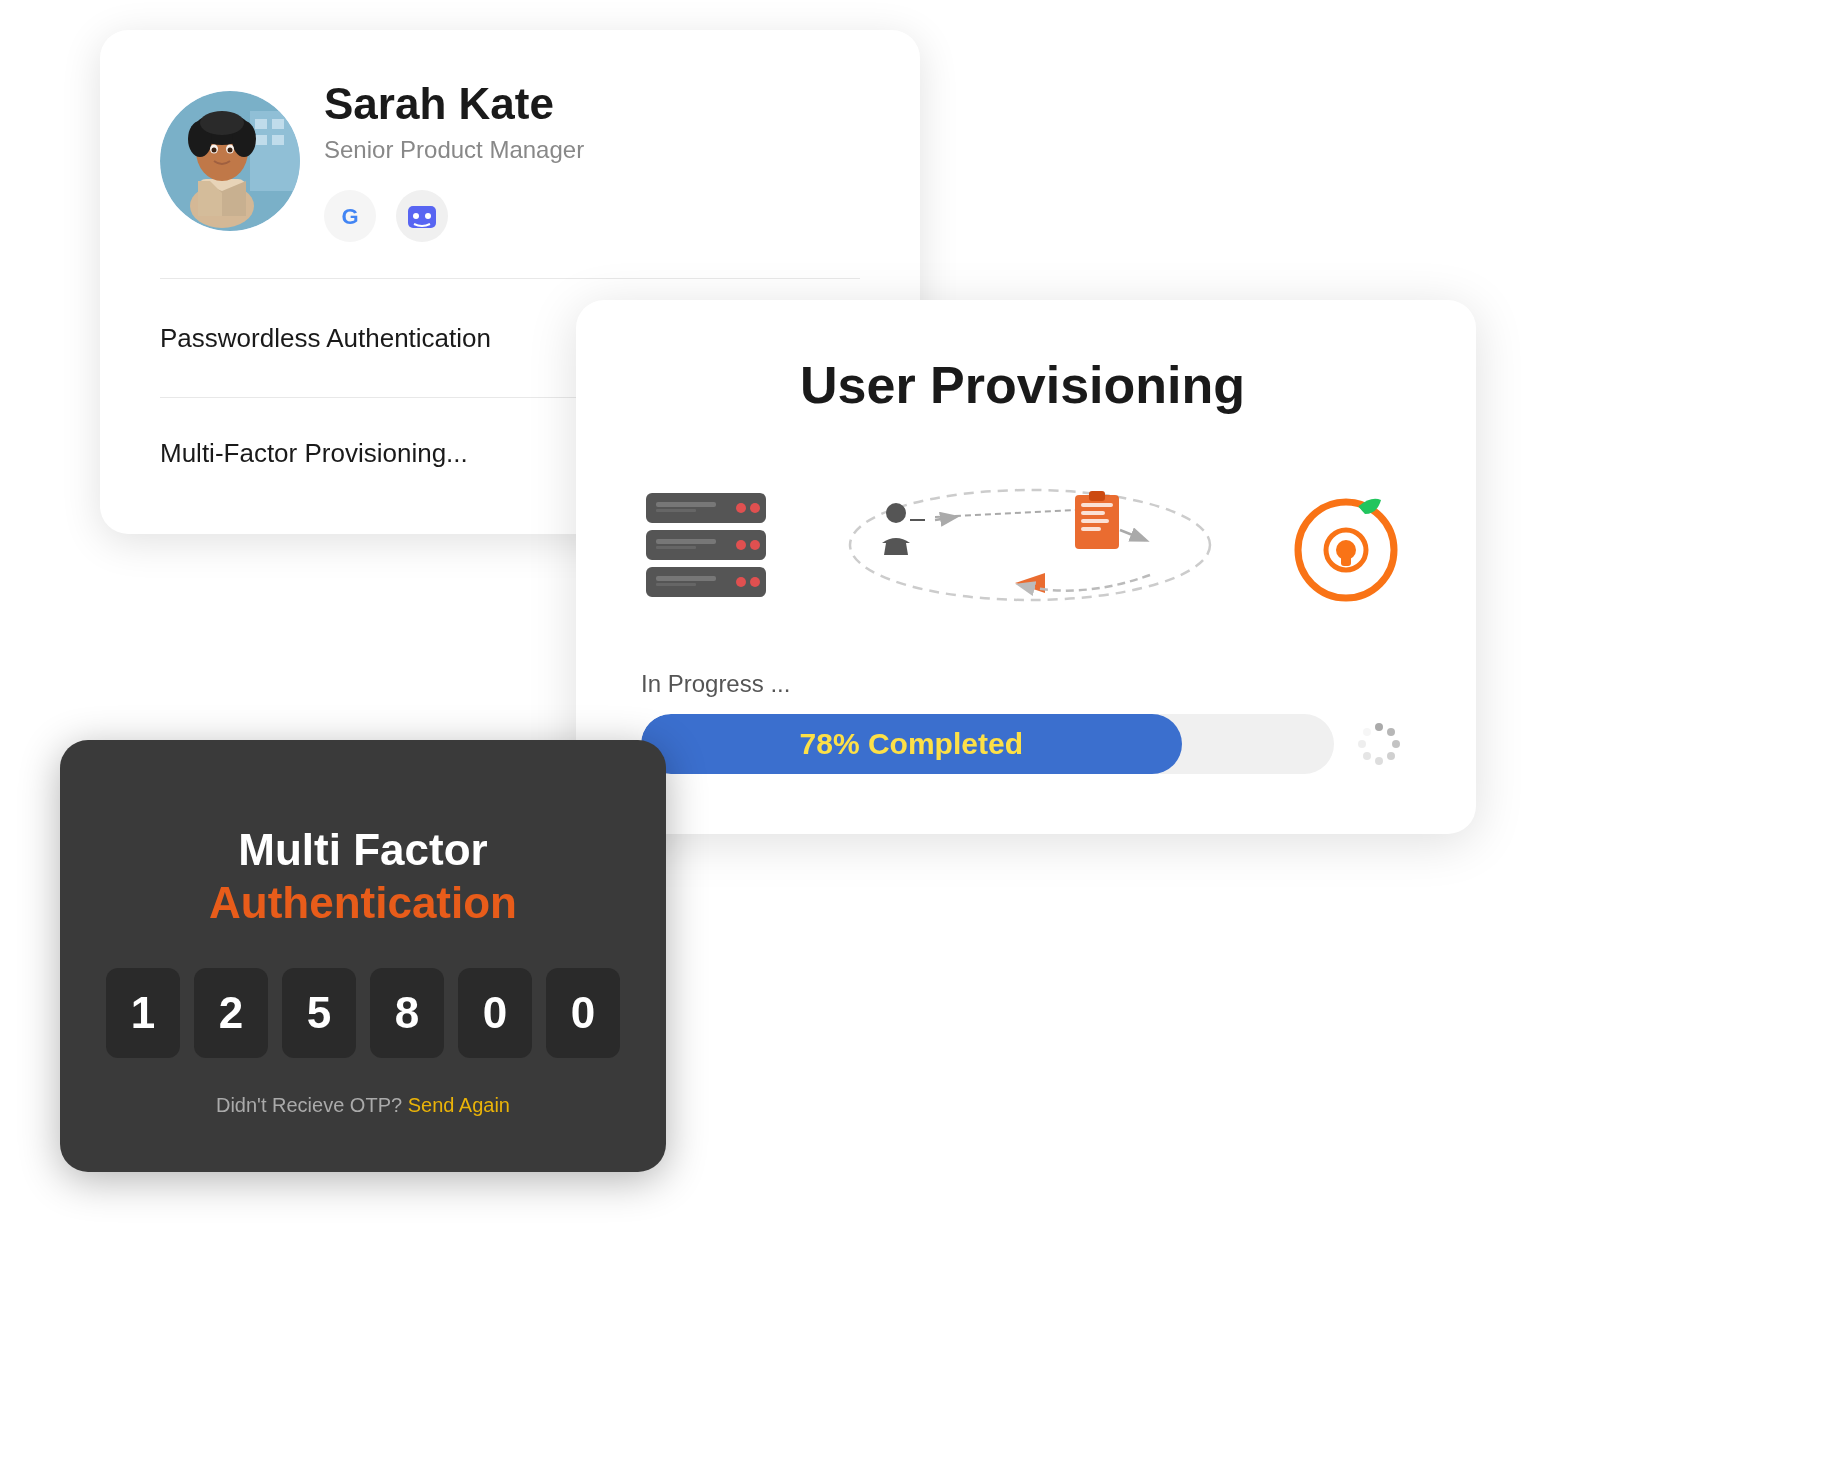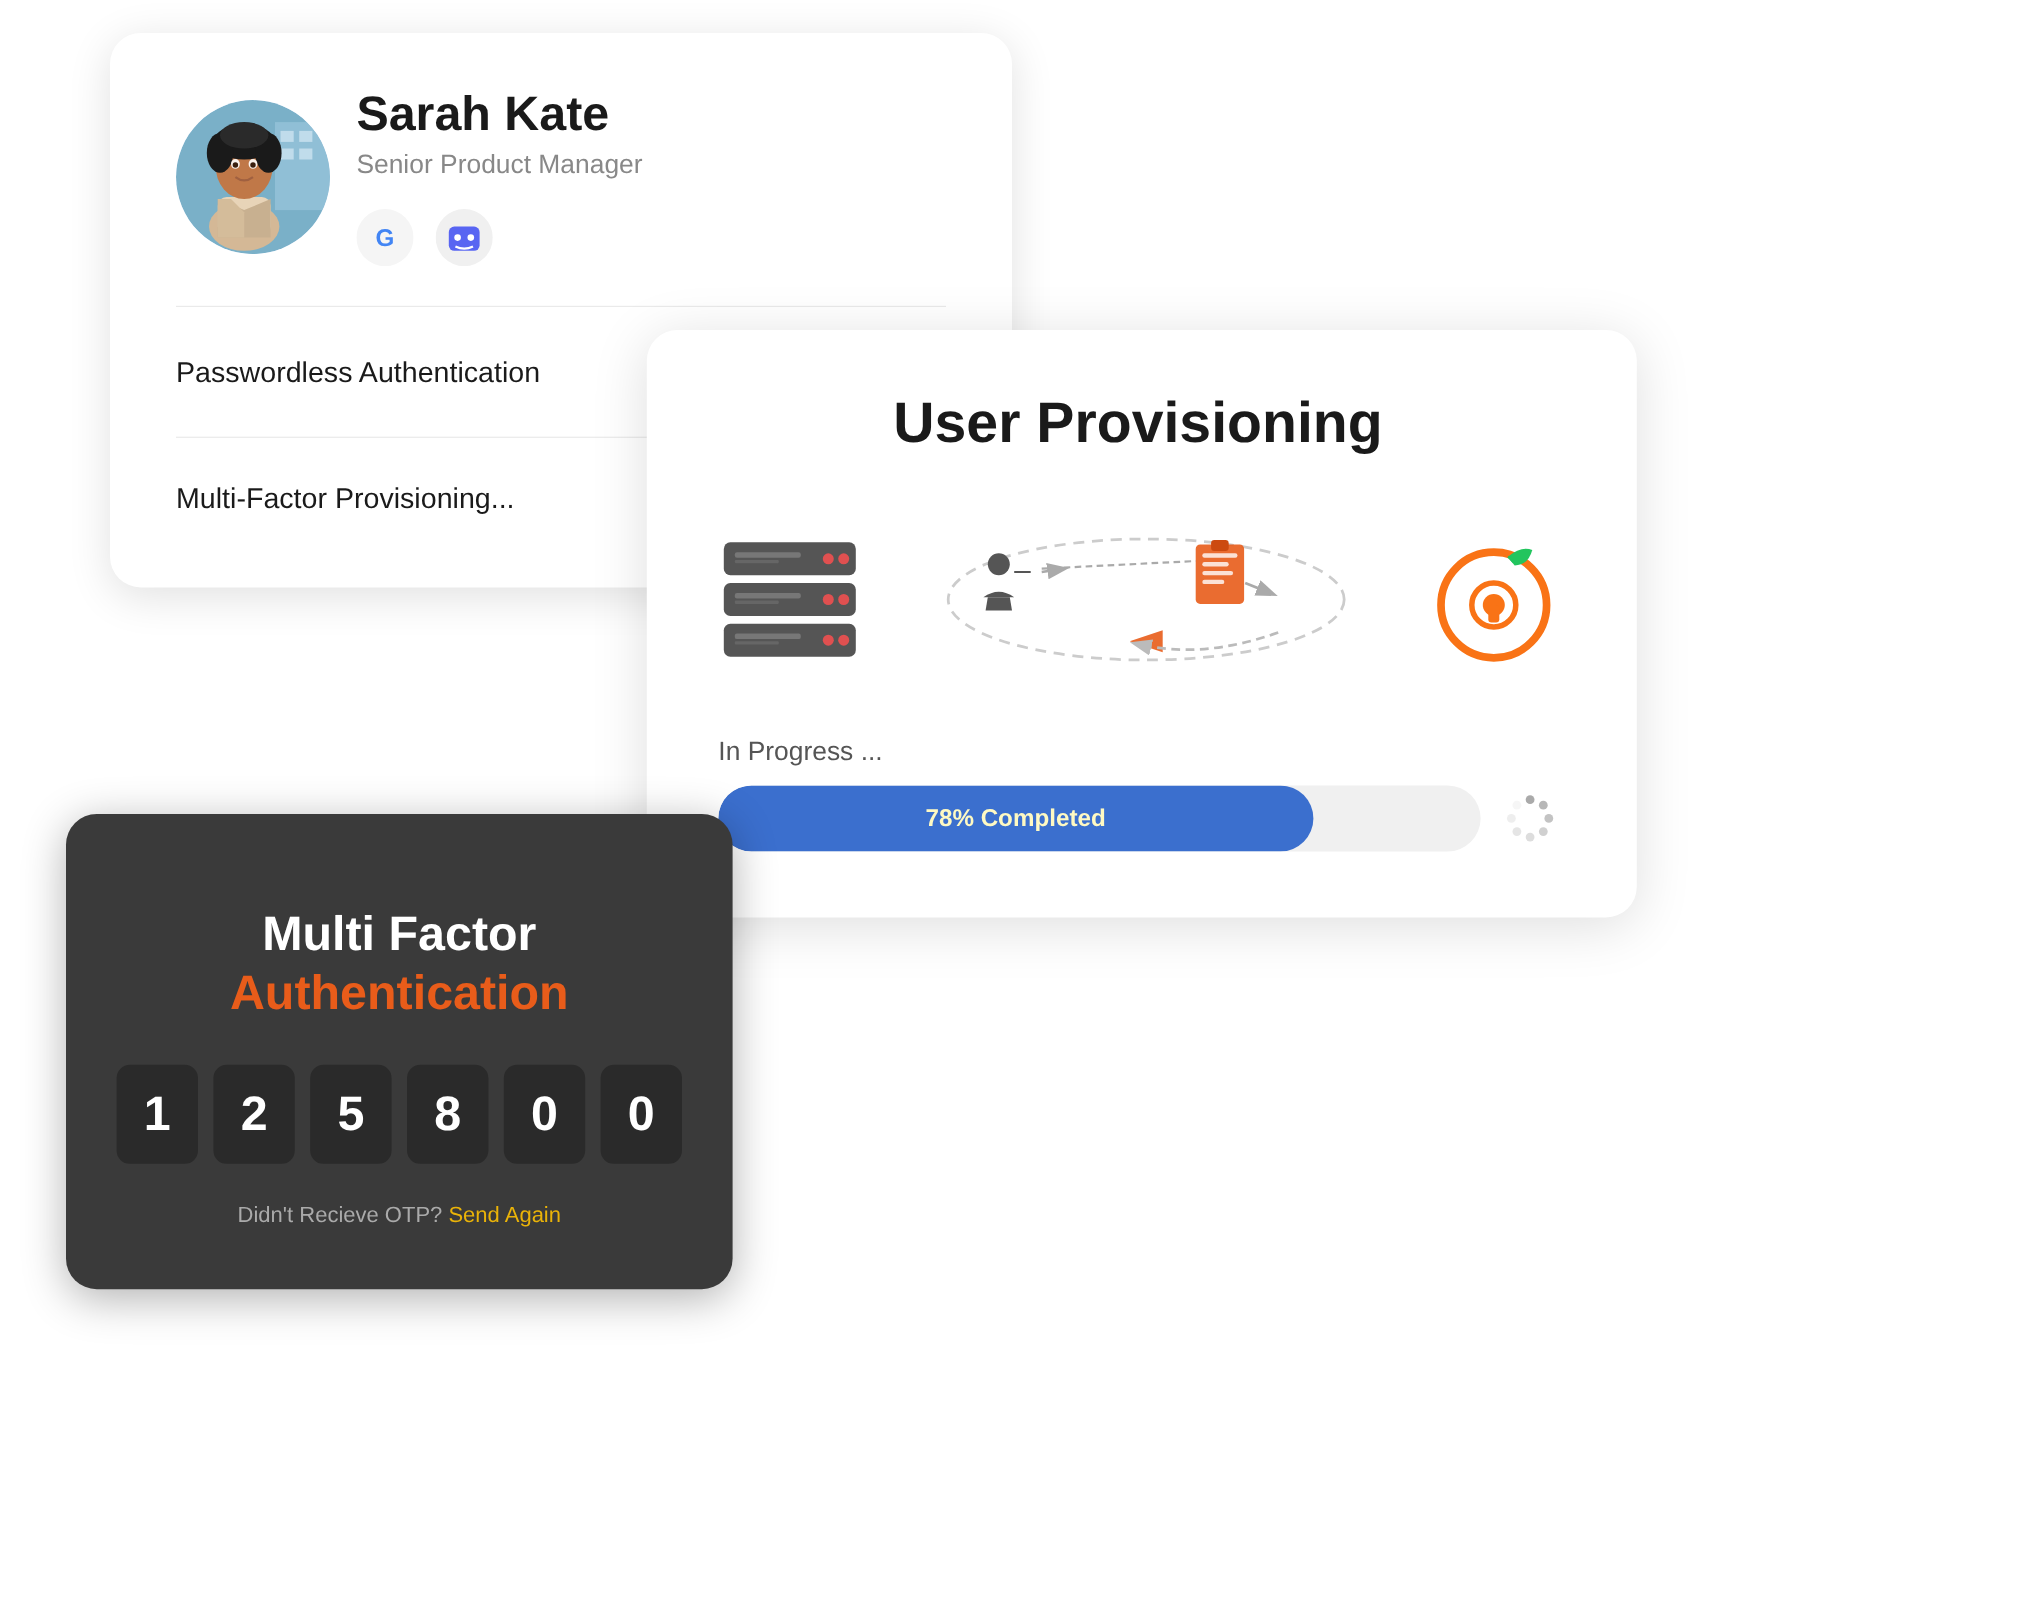--- a/index.html
+++ b/index.html
@@ -147,21 +147,21 @@
       width: 30px;
       height: 30px;
       border-radius: 50%;
       background: white;
     }
 
     
     .card-provisioning {
       position: absolute;
       top: 300px;
-      left: 588px;
+      left: 576px;
       width: 900px;
       background: #ffffff;
       border-radius: 28px;
       box-shadow: 0 8px 50px rgba(0,0,0,0.13);
       padding: 55px 72px 60px 65px;
       z-index: 3;
     }
 
     .provisioning-title {
       font-size: 52px;
@@ -209,22 +209,22 @@
       height: 100%;
       background: #3b6fce;
       border-radius: 50px;
       display: flex;
       align-items: center;
       justify-content: center;
       width: 78%;
     }
 
     .progress-text {
-      color: #fef9c3;
-      font-size: 22px;
+      color: #fde047;
+      font-size: 30px;
       font-weight: 600;
     }
 
     .spinner-icon {
       width: 50px;
       height: 50px;
       flex-shrink: 0;
     }
 
     

